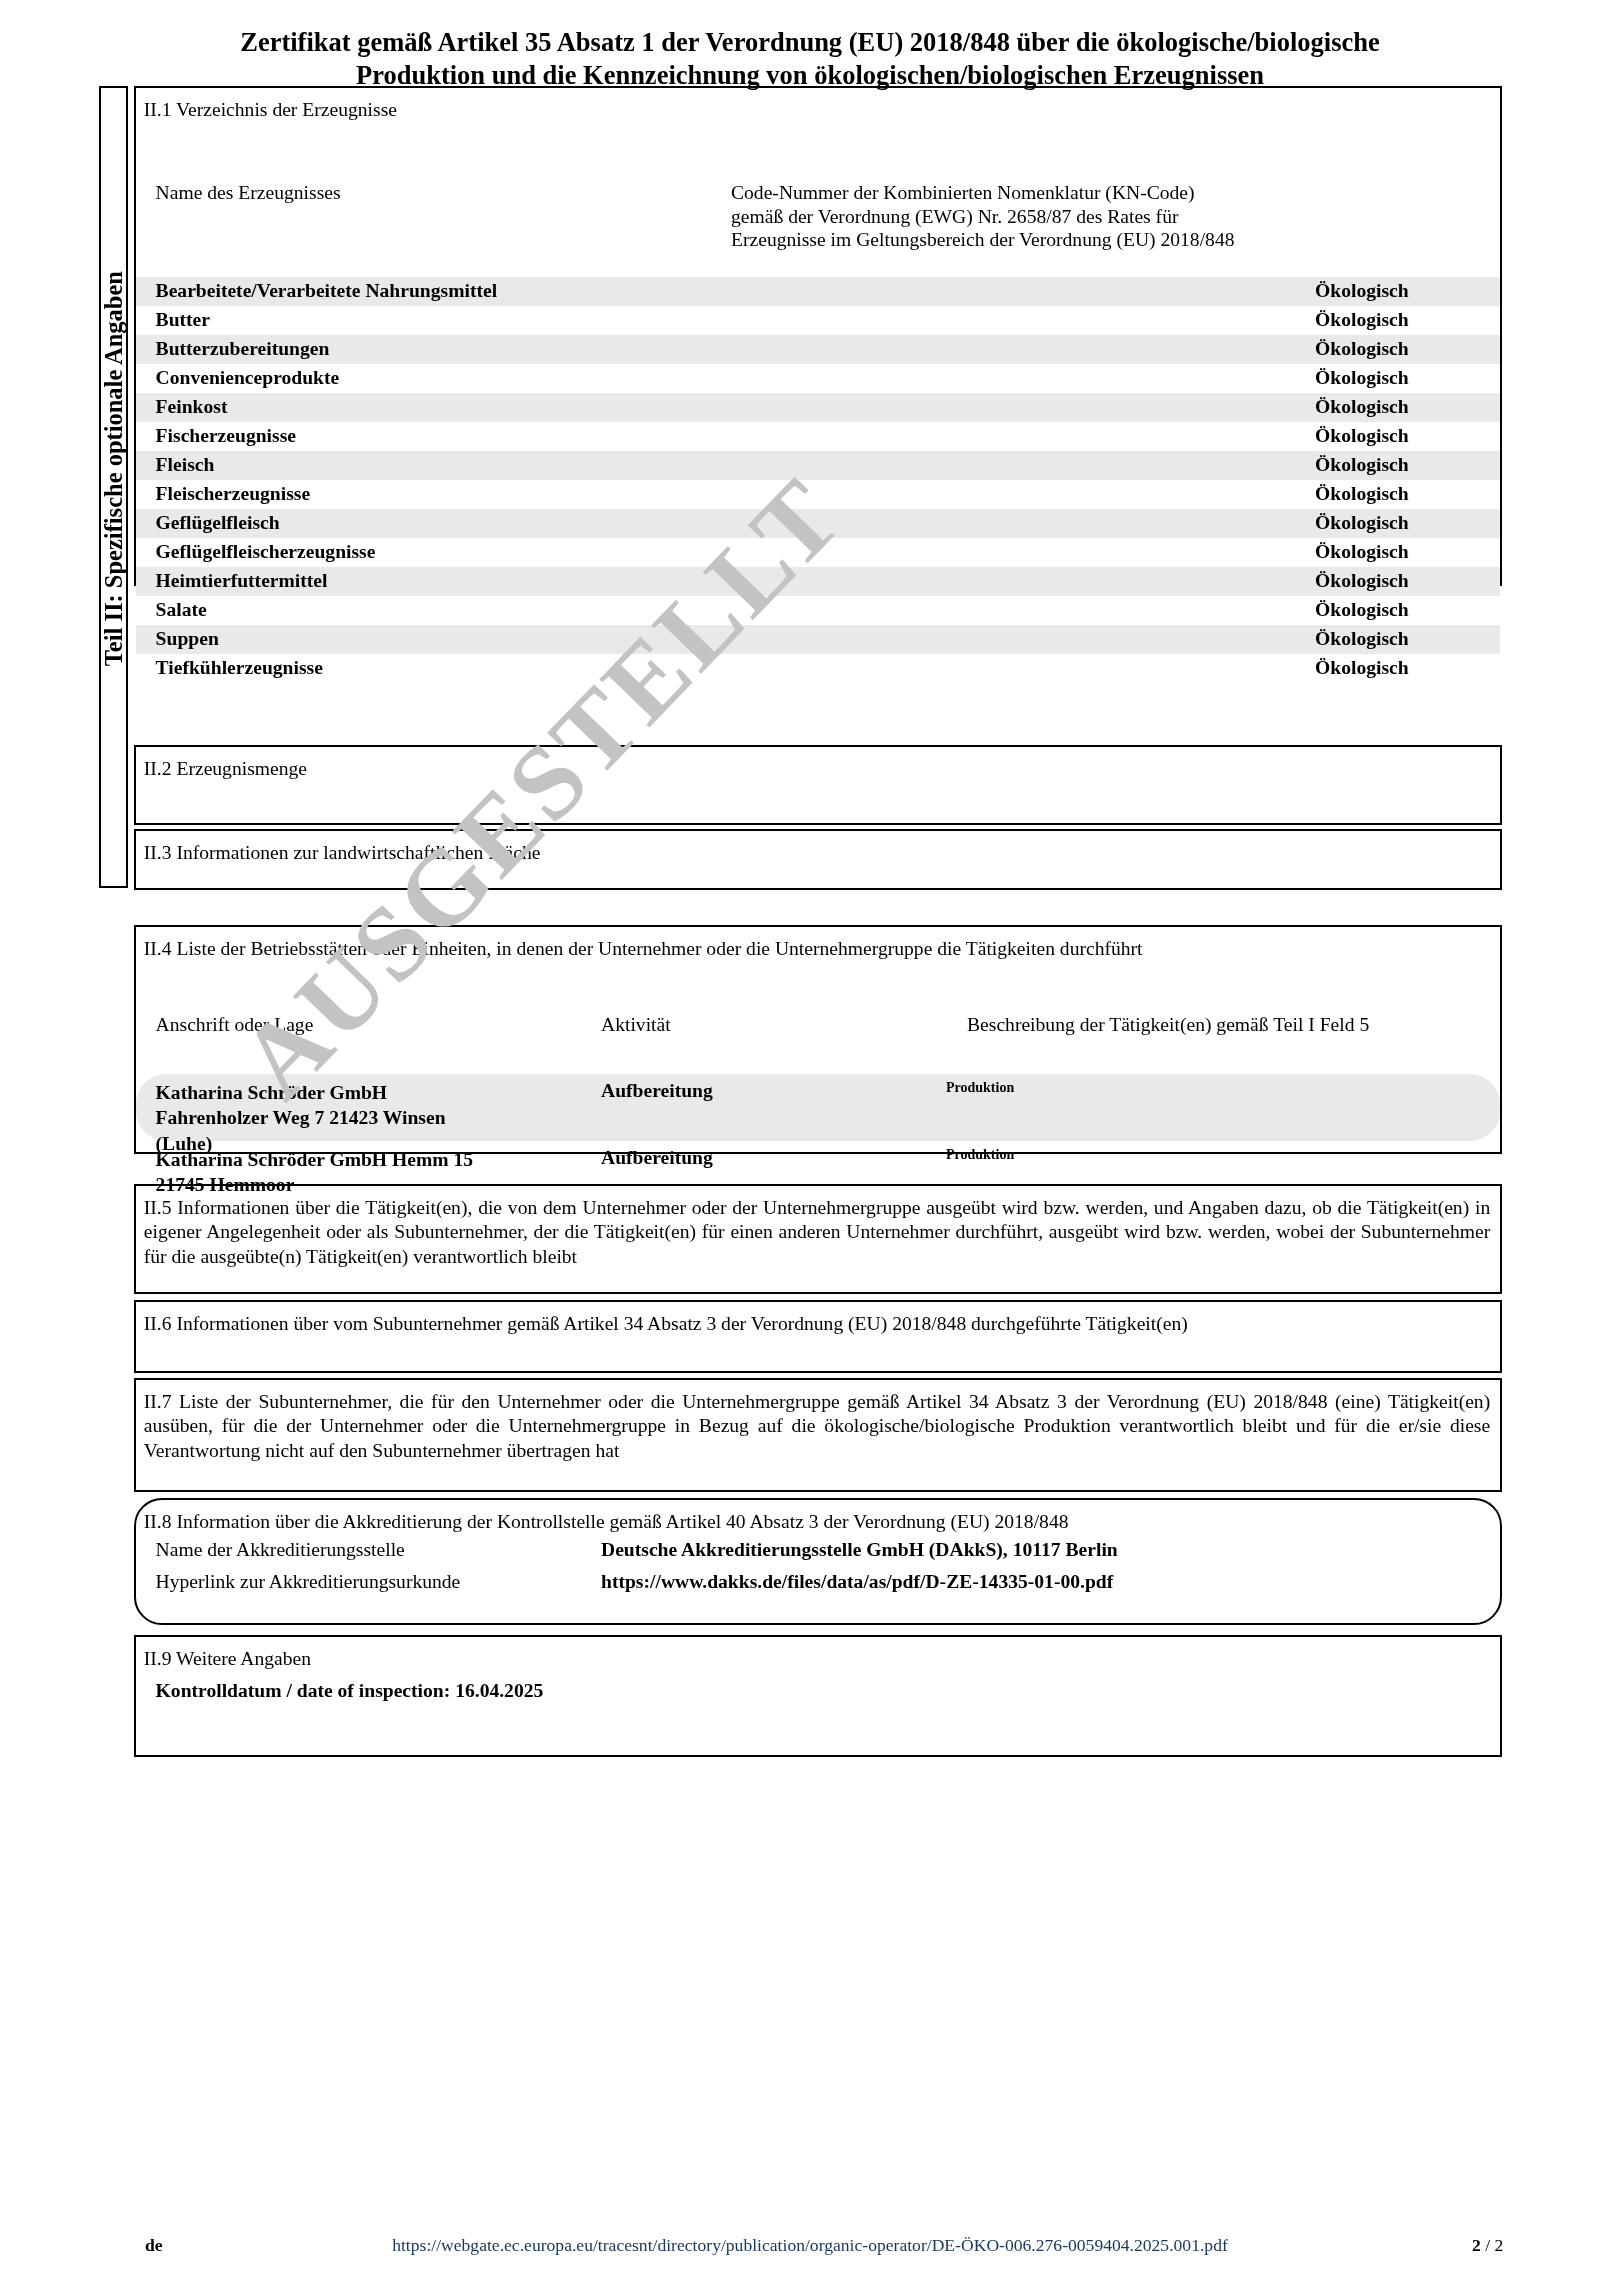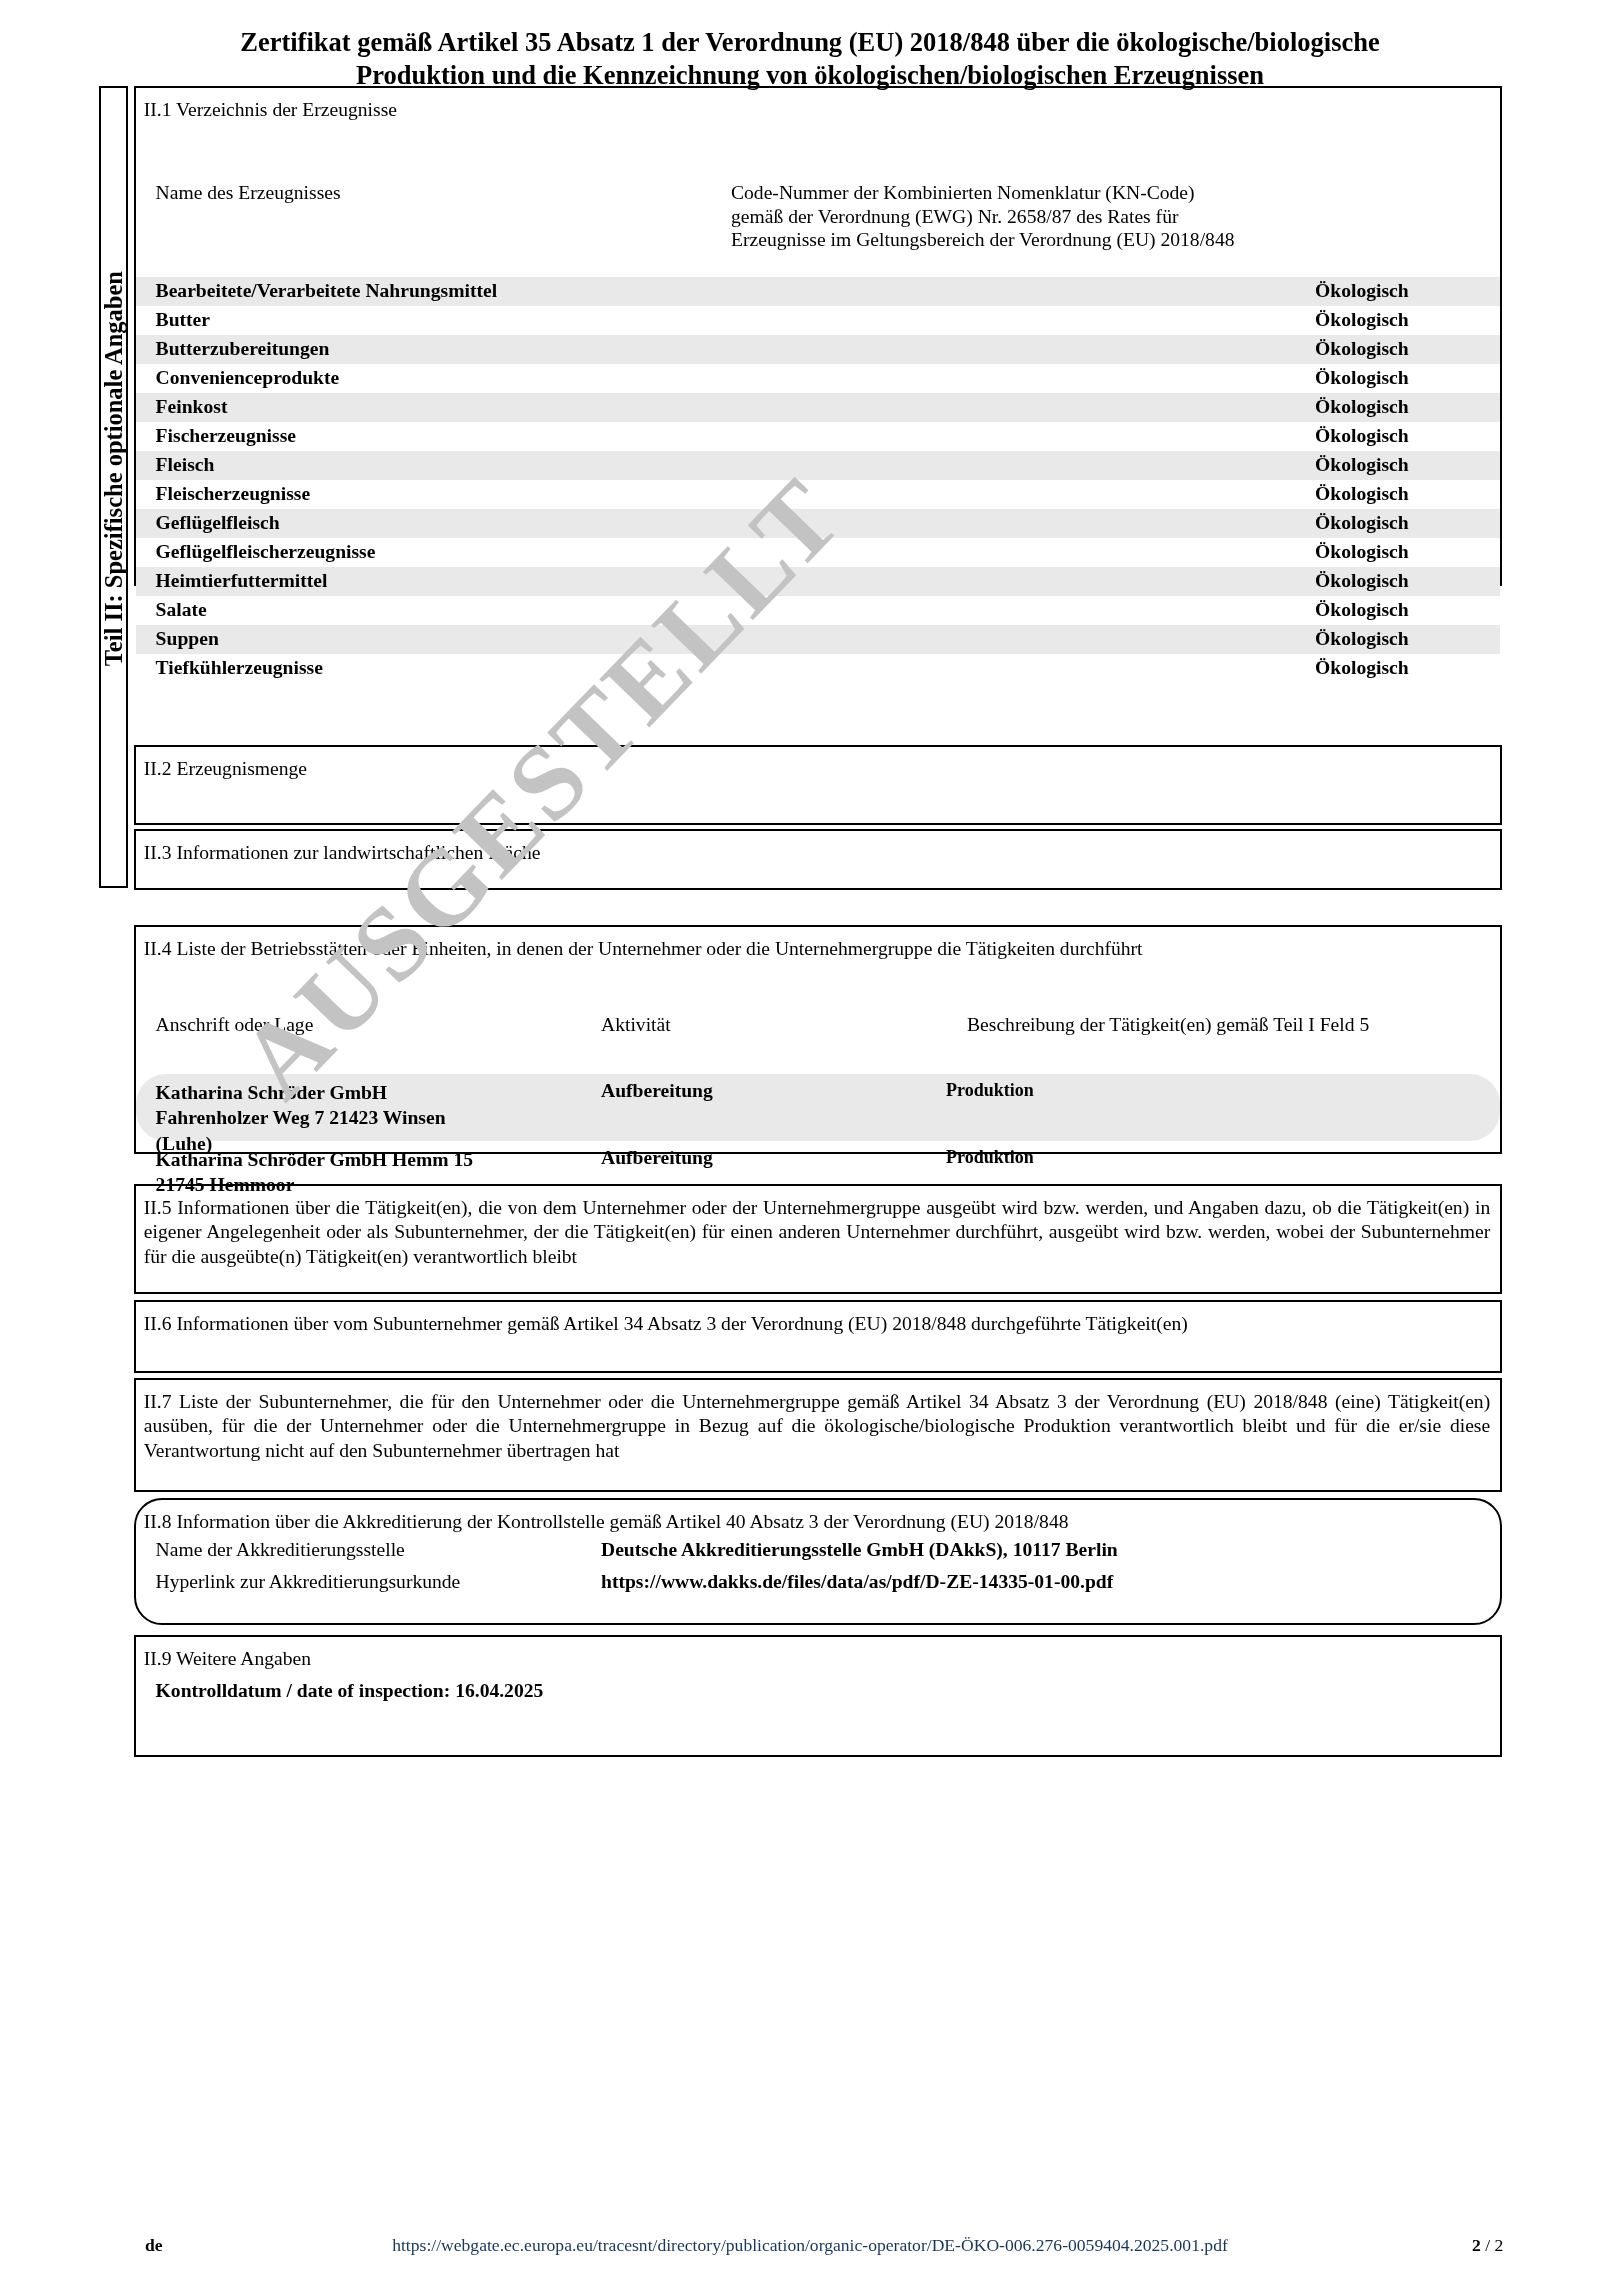--- a/index.html
+++ b/index.html
@@ -46,21 +46,21 @@
   .rows{position:absolute;left:0;top:189px;width:1364px;}
   .prow{position:relative;height:29px;}
   .prow.striped{background:#e9e9e9;}
   .prow .pname{position:absolute;left:19.6px;top:2.9px;font-weight:bold;font-size:19.6px;}
   .prow .pstatus{position:absolute;left:1179px;top:2.9px;font-weight:bold;font-size:19.6px;}
   .just{ text-align:justify; }
   .s4row{position:absolute;left:0;width:1364px;}
   .s4row.striped{background:#e9e9e9;border-radius:30px;}
   .s4cell-a{position:absolute;left:19.6px;top:5.9px;width:343px;font-weight:bold;font-size:19.6px;line-height:25.5px;}
   .s4cell-b{position:absolute;left:465px;top:5.9px;font-weight:bold;font-size:19.6px;}
-  .s4cell-c{position:absolute;left:810px;top:5.9px;font-weight:bold;font-size:18px;}
+  .s4cell-c{position:absolute;left:810px;top:5.9px;font-weight:bold;font-size:14px;}
   .kv-label{position:absolute;left:19.6px;font-size:19.6px;}
   .kv-value{position:absolute;left:465px;font-weight:bold;font-size:19.6px;color:#000;text-decoration:none;}
   .watermark{
     left:260px;top:1019px;
     transform:rotate(-46deg);transform-origin:left center;
     font-size:106px;font-weight:bold;color:#c3c3c3;
     letter-spacing:3.9px;white-space:nowrap;
     z-index:4;pointer-events:none;
   }
   .footer{left:0;top:2235px;width:1620px;height:27.4px;font-size:17.6px;}

